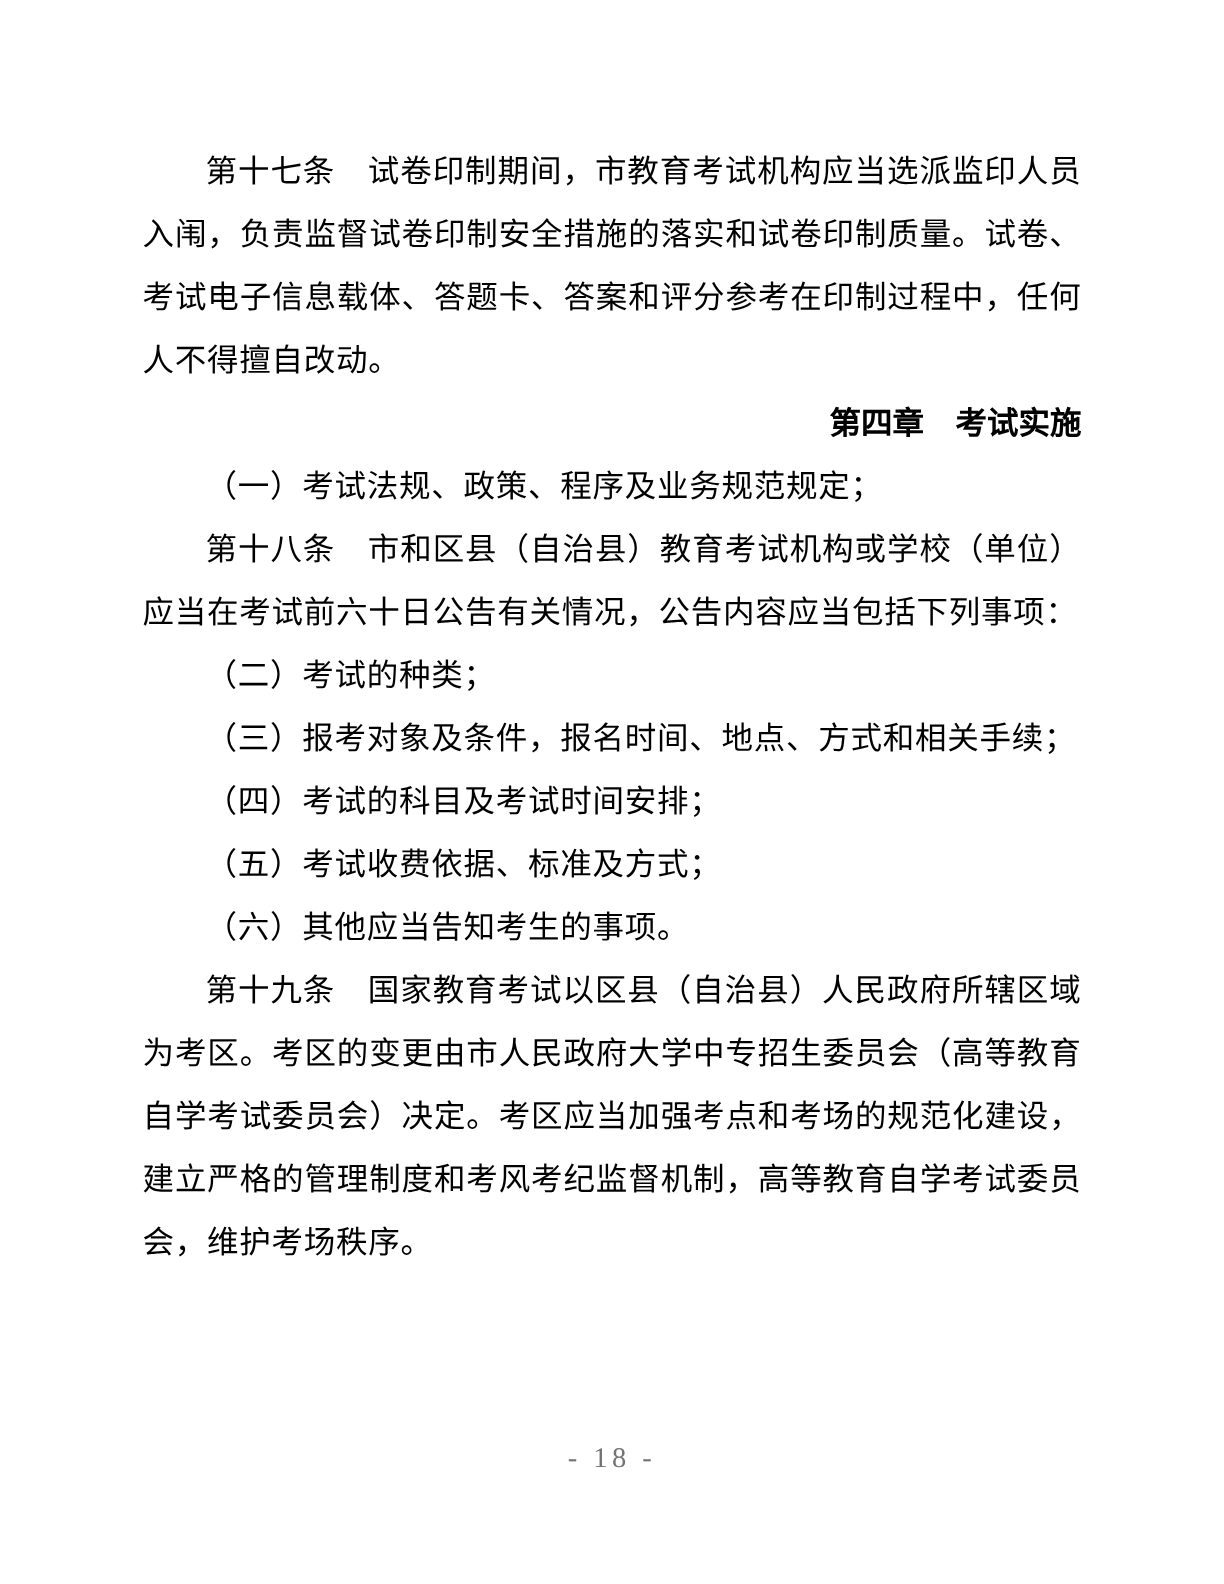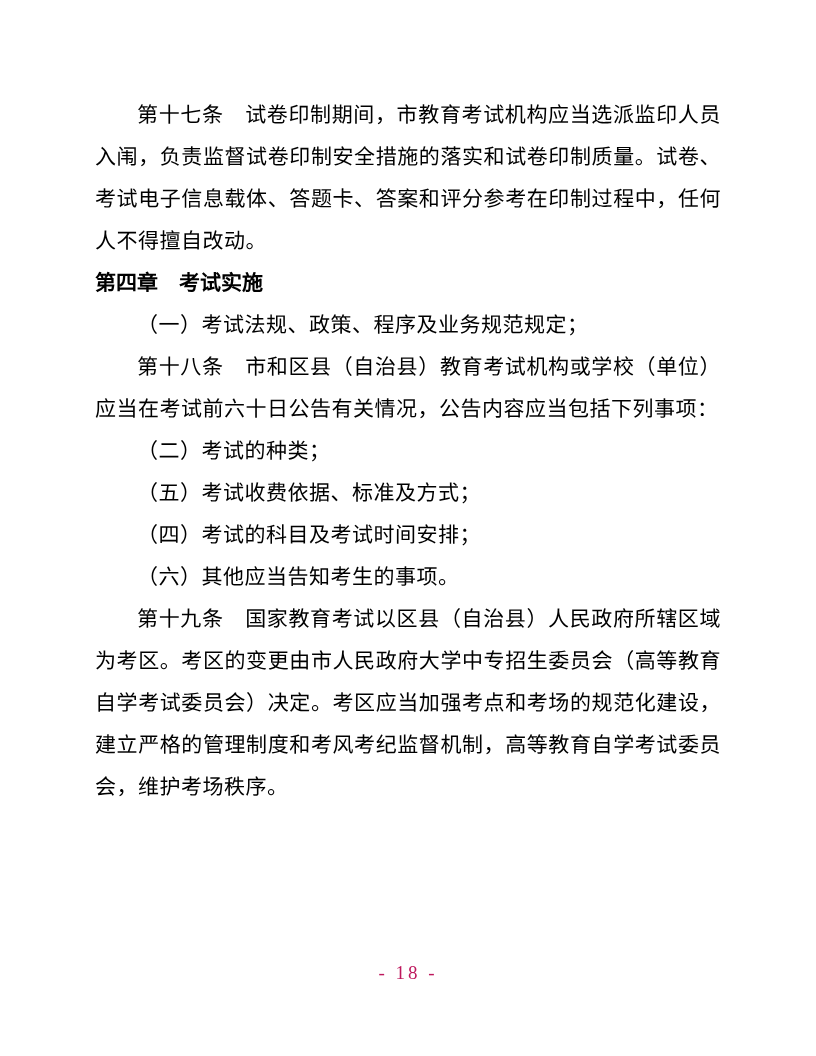--- a/index.html
+++ b/index.html
@@ -30,51 +30,52 @@
     text-indent: 42px;
     text-align: justify;
     letter-spacing: 0.5px;
     color: #000000;
   }
   .chapter {
     margin: 0;
     font-size: 21px;
     line-height: 42px;
     font-weight: bold;
-    text-align: left;
+    text-align: right;
     text-indent: 0;
     color: #000000;
   }
   .footer {
     position: absolute;
     left: 0;
     top: 962px;
     width: 100%;
     text-align: center;
     font-family: "Liberation Serif", "DejaVu Serif", serif;
     font-size: 19px;
     letter-spacing: 3px;
-    color: #be185d;
+    color: #737373;
   }
 </style>
 </head>
 <body>
 
 <div class="page">
   <div class="content">
     <p class="para">第十七条　试卷印制期间，市教育考试机构应当选派监印人员入闱，负责监督试卷印制安全措施的落实和试卷印制质量。试卷、考试电子信息载体、答题卡、答案和评分参考在印制过程中，任何人不得擅自改动。</p>
 
     <h2 class="chapter">第四章　考试实施</h2>
 
     <p class="para">（一）考试法规、政策、程序及业务规范规定；</p>
 
     <p class="para">第十八条　市和区县（自治县）教育考试机构或学校（单位）应当在考试前六十日公告有关情况，公告内容应当包括下列事项：</p>
     <p class="para">（二）考试的种类；</p>
+    <p class="para">（三）报考对象及条件，报名时间、地点、方式和相关手续；</p>
+    <p class="para">（四）考试的科目及考试时间安排；</p>
     <p class="para">（五）考试收费依据、标准及方式；</p>
-    <p class="para">（四）考试的科目及考试时间安排；</p>
     <p class="para">（六）其他应当告知考生的事项。</p>
 
     <p class="para">第十九条　国家教育考试以区县（自治县）人民政府所辖区域为考区。考区的变更由市人民政府大学中专招生委员会（高等教育自学考试委员会）决定。考区应当加强考点和考场的规范化建设，建立严格的管理制度和考风考纪监督机制，高等教育自学考试委员会，维护考场秩序。</p>
 
 
   </div>
 
   <div class="footer">- 18 -</div>
 </div>
 

